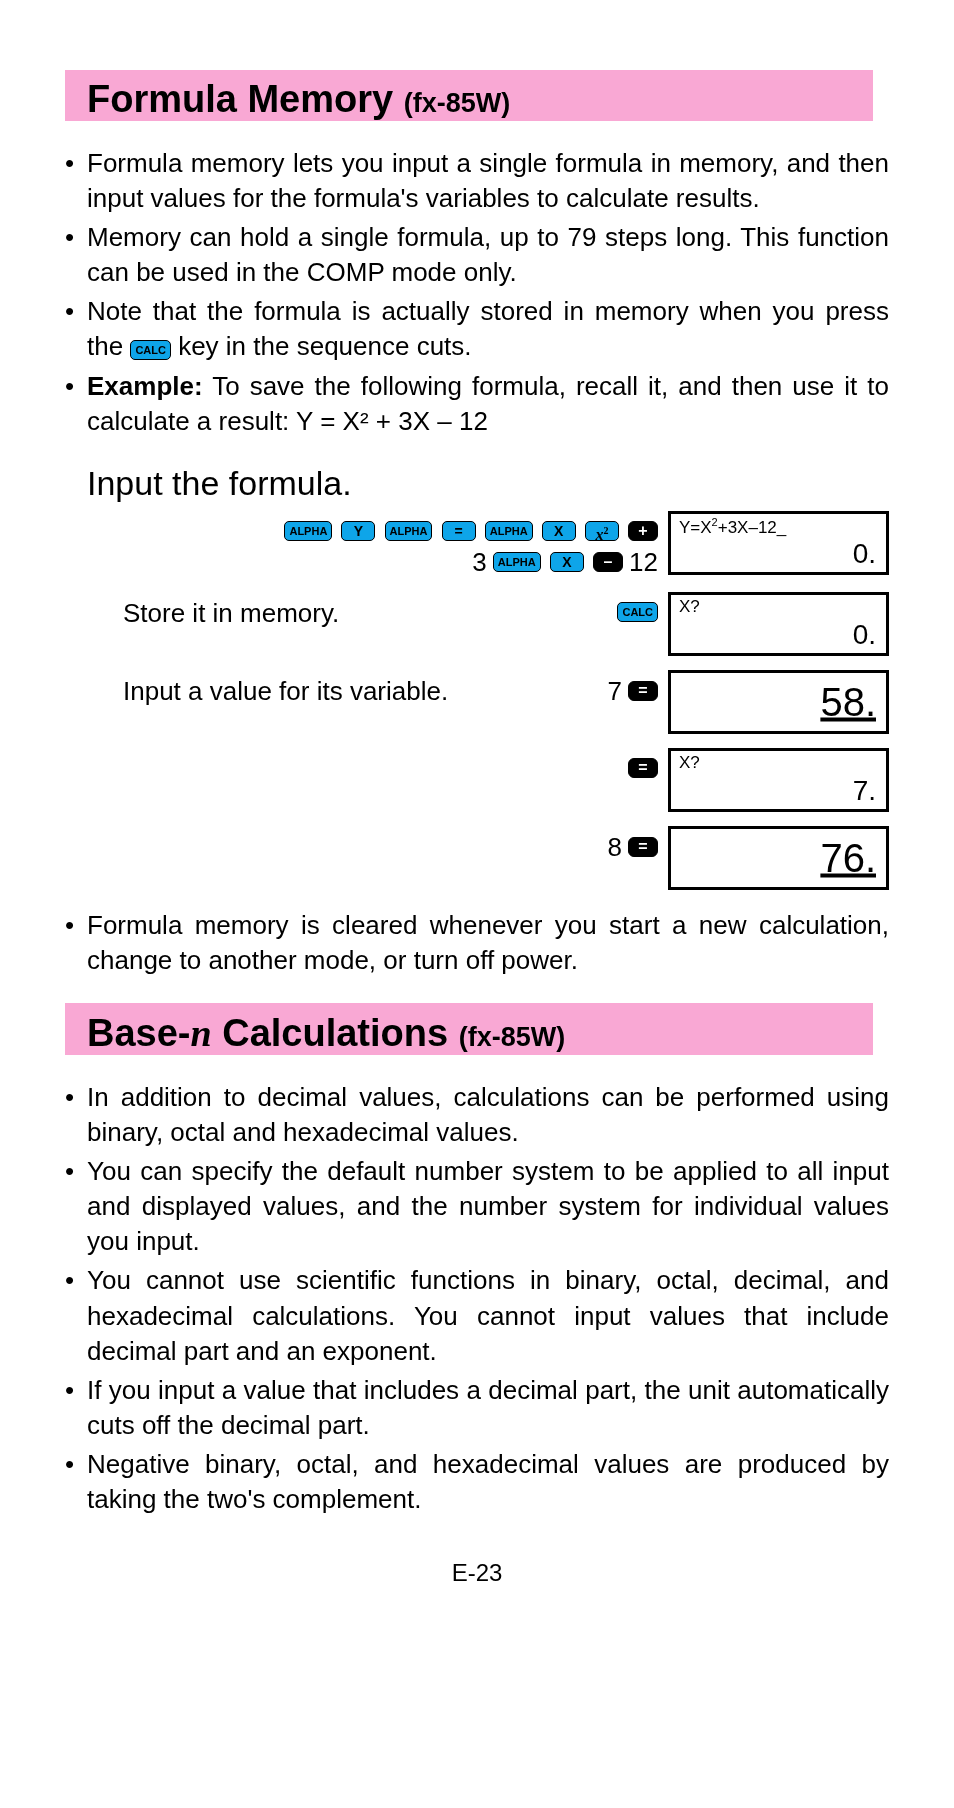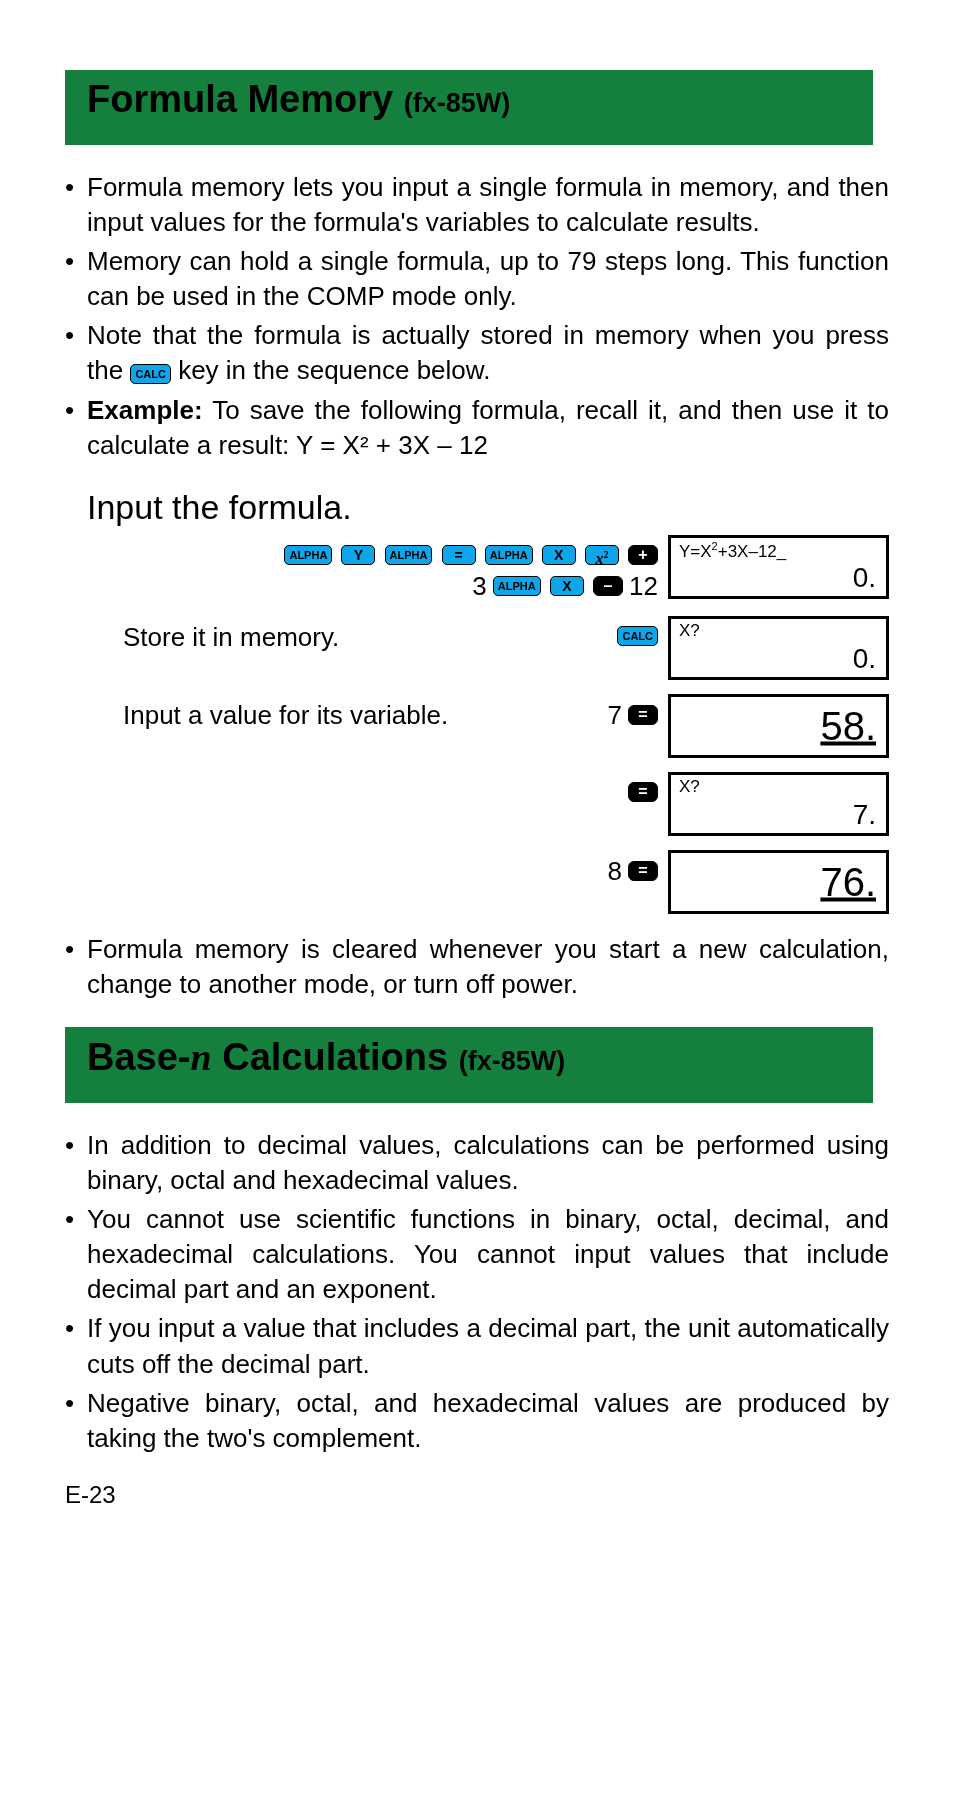--- a/index.html
+++ b/index.html
@@ -6,22 +6,22 @@
     margin: 0;
     padding: 0;
     background: #fff;
     font-family: Arial, Helvetica, sans-serif;
     width: 954px;
   }
   .page {
     padding: 70px 65px 40px 65px;
   }
   .section-title {
-    background: #15803d;
-    padding: 8px 10px 24px 22px;
+    background: #f9a8d4;
+    padding: 8px 10px 0 22px;
     margin: 0 16px 25px 0;
     font-size: 38px;
     font-weight: bold;
   }
   .section-title .model {
     font-size: 27px;
     font-weight: bold;
   }
   .section-title .italic {
     font-style: italic;
@@ -144,42 +144,43 @@
     top: 50%;
     transform: translateY(-50%);
     bottom: auto;
     font-size: 40px;
     text-decoration: underline;
   }
   .keyline2 {
     margin-top: 4px;
   }
   .page-num {
+    text-align: center;
     font-size: 24px;
-    margin-top: 25px;
+    margin-top: 42px;
   }
   .inline-key {
     vertical-align: 1px;
   }
   .spacer { display:inline-block; width:3px; }
 </style>
 </head>
 <body>
 
 <div class="page">
 
   <div class="section-title">
     <span>Formula Memory </span><span class="model">(fx-85W)</span>
   </div>
 
   <ul class="bullets">
     <li>Formula memory lets you input a single formula in memory, and then input values for the formula's variables to calculate results.</li>
     <li>Memory can hold a single formula, up to 79 steps long. This function can be used in the COMP mode only.</li>
     <li>
-      <span>Note that the formula is actually stored in memory when you press the </span><span class="key small inline-key">CALC</span><span> key in the sequence below.</span>
+      <span>Note that the formula is actually stored in memory when you press the </span><span class="key small inline-key">CALC</span><span> key in the sequence cuts.</span>
     </li>
     <li>
       <span class="example-label">Example:</span><span>  To save the following formula, recall it, and then use it to calculate a result: Y = X² + 3X – 12</span>
     </li>
   </ul>
 
   <div class="subtext">Input the formula.</div>
 
   <div class="seq-area">
 
@@ -257,19 +258,20 @@
   <ul class="bullets">
     <li>Formula memory is cleared whenever you start a new calculation, change to another mode, or turn off power.</li>
   </ul>
 
   <div class="section-title">
     <span>Base-</span><span class="italic">n</span><span> Calculations </span><span class="model">(fx-85W)</span>
   </div>
 
   <ul class="bullets">
     <li>In addition to decimal values, calculations can be performed using binary, octal and hexadecimal values.</li>
+    <li>You can specify the default number system to be applied to all input and displayed values, and the number system for individual values you input.</li>
     <li>You cannot use scientific functions in binary, octal, decimal, and hexadecimal calculations. You cannot input values that include decimal part and an exponent.</li>
     <li>If you input a value that includes a decimal part, the unit automatically cuts off the decimal part.</li>
     <li>Negative binary, octal, and hexadecimal values are produced by taking the two's complement.</li>
   </ul>
 
   <div class="page-num">E-23</div>
 </div>
 
 </body></html>

